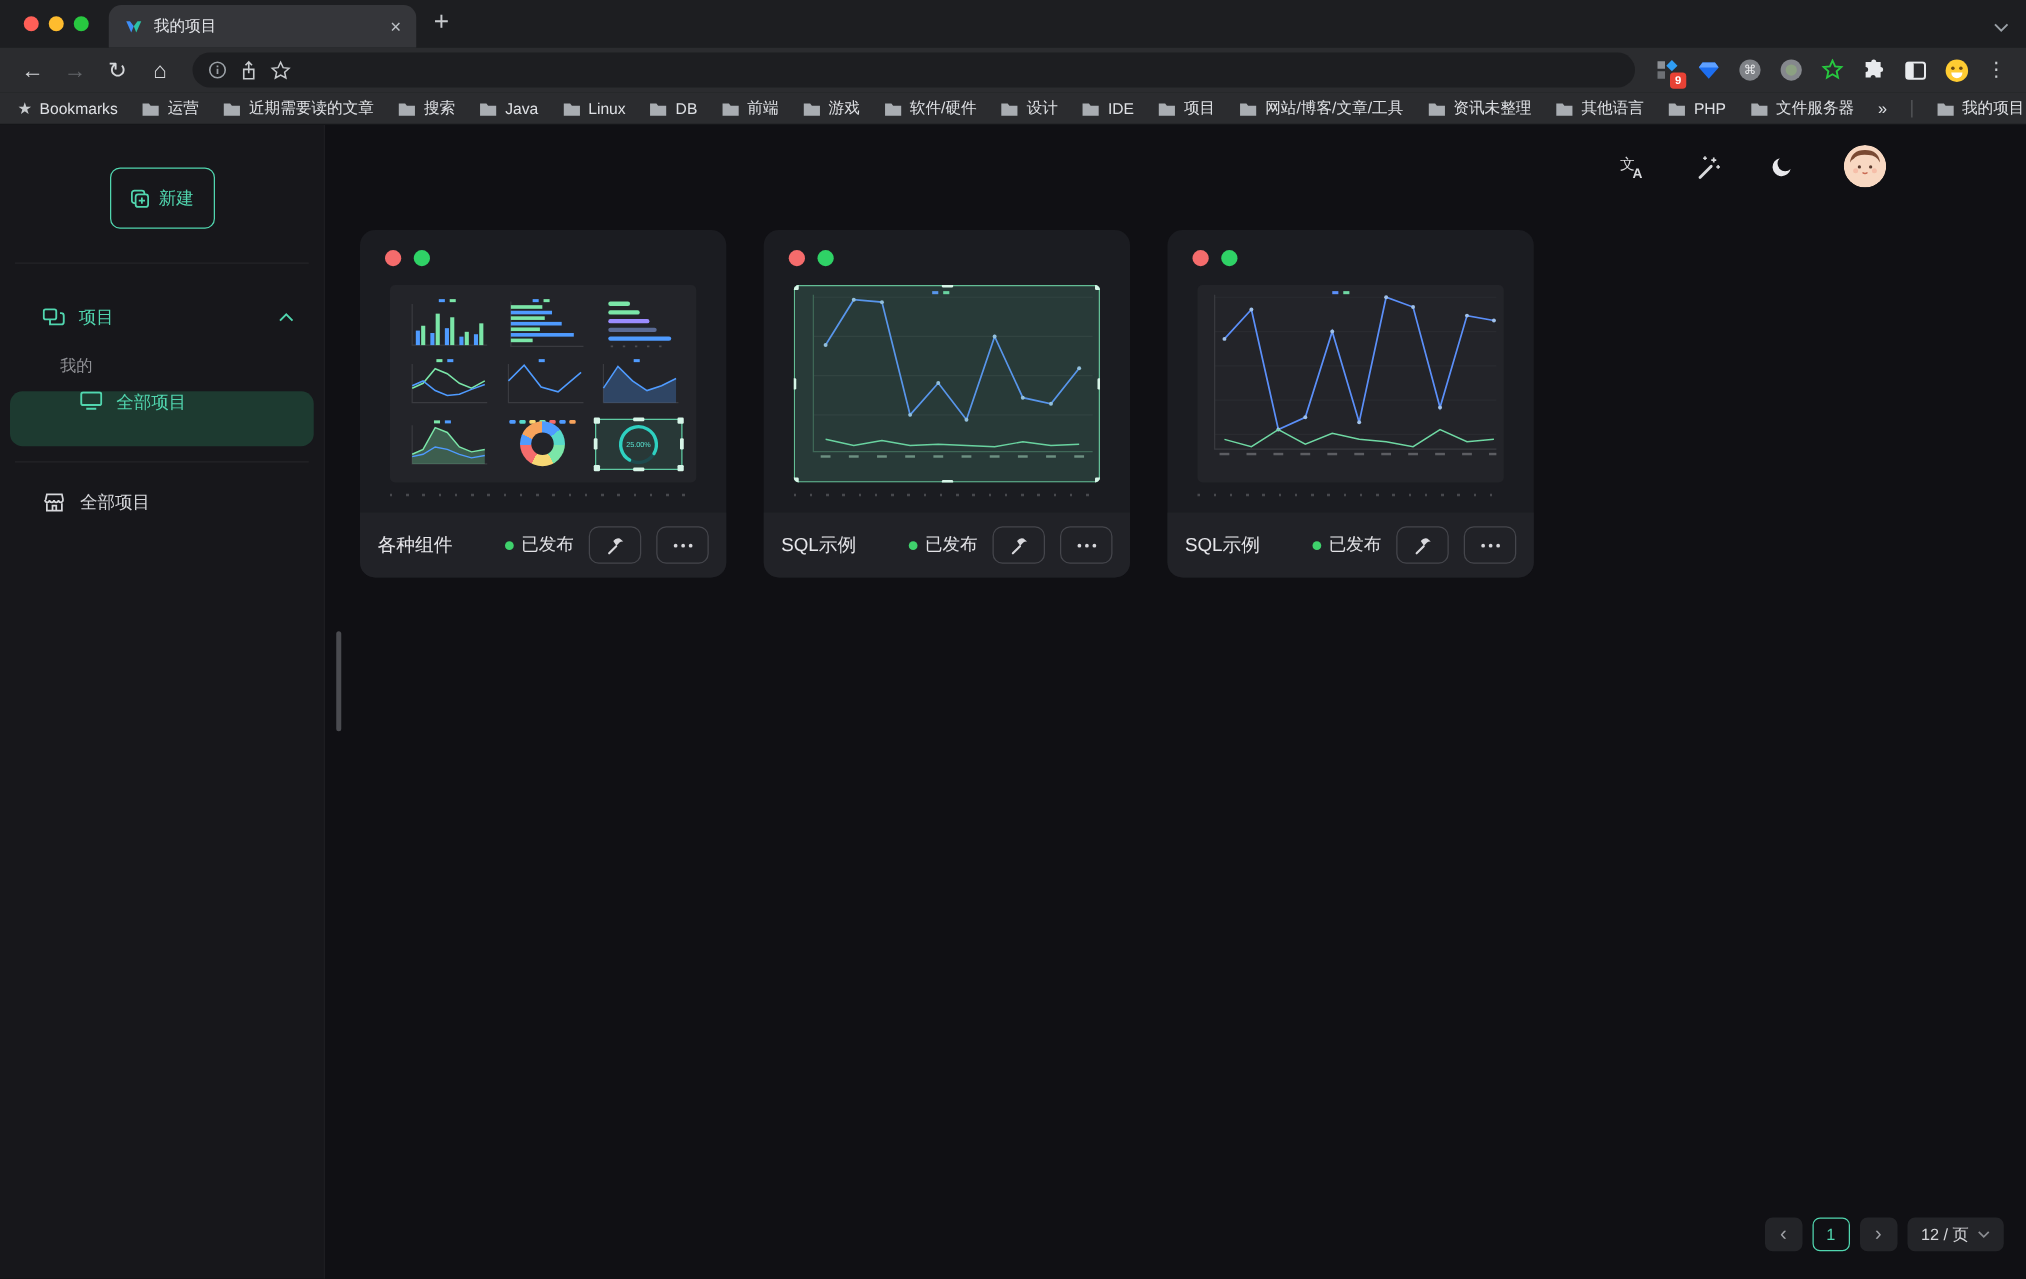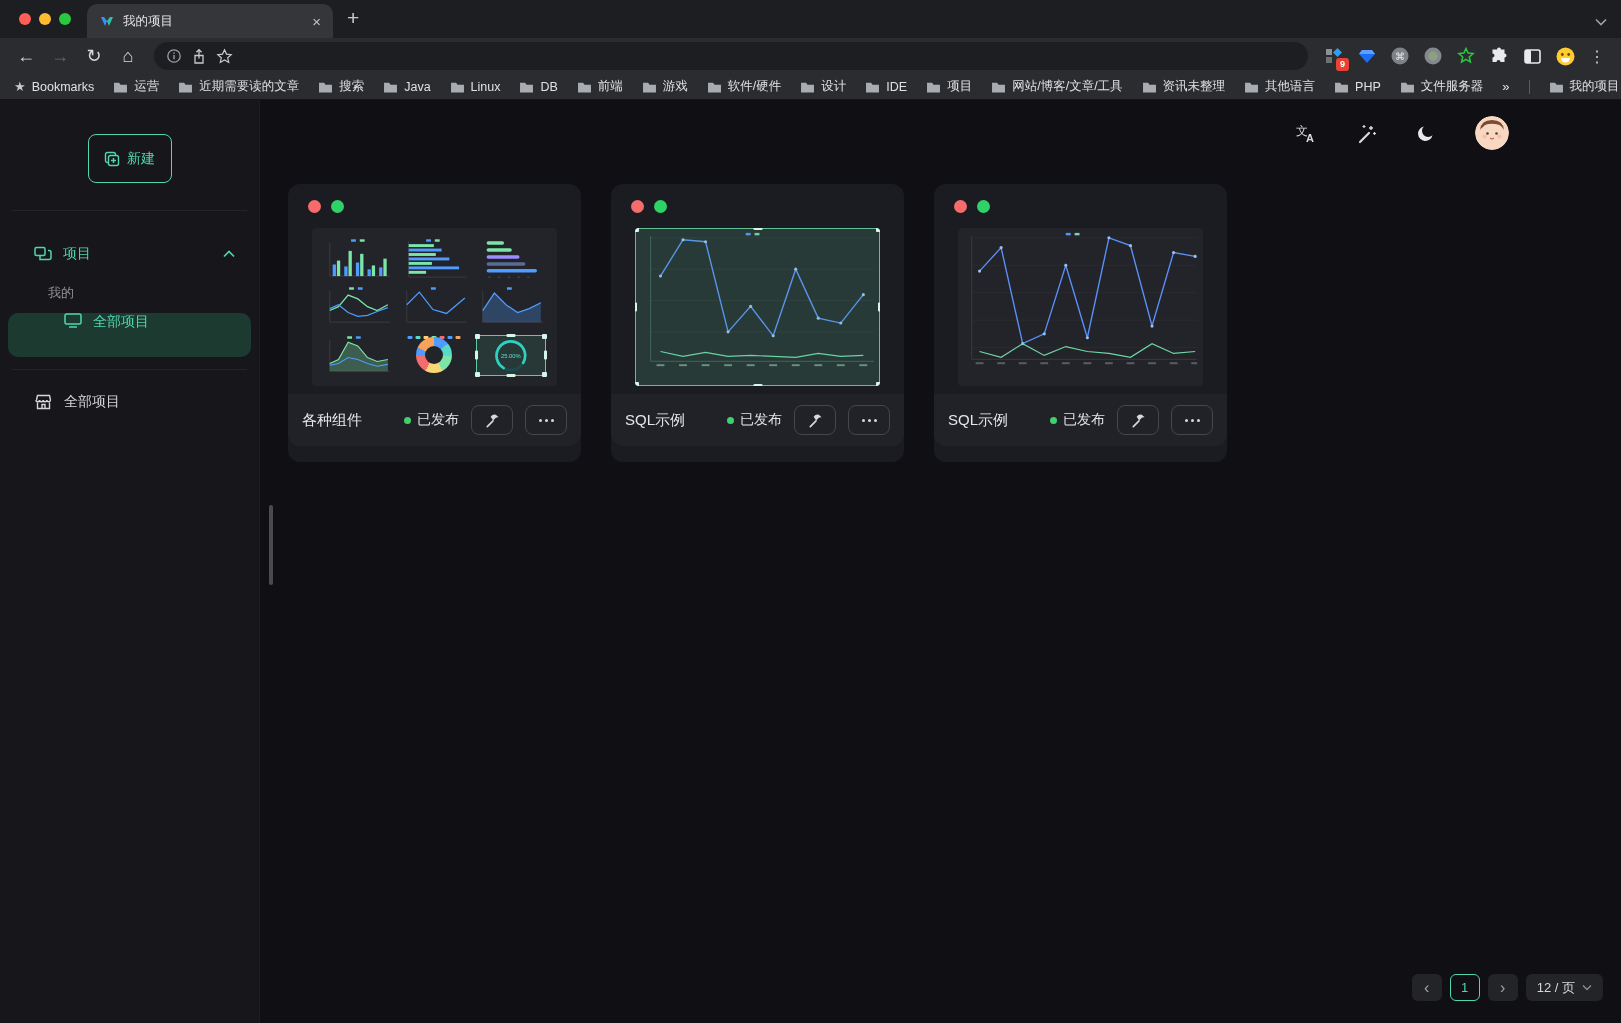--- a/index.html
+++ b/index.html
@@ -71,21 +71,21 @@
 
   .cards { display:flex; gap:30px; padding:18px 28px 0; }
   .card { width:293px; height:278px; background:#1b1c21; border-radius:12px; position:relative; }
   .card-dots { position:absolute; top:16px; left:20px; display:flex; gap:10px; }
   .card-dots i { width:13px; height:13px; border-radius:50%; display:block; }
   .cd-red{background:#f56c6c}.cd-green{background:#2fd266}
   .thumb { position:absolute; left:24px; right:24px; top:44px; height:158px; background:#232429;
     border-radius:4px; overflow:hidden; }
   .dotline { position:absolute; left:24px; right:24px; top:211px; height:2px;
     background:repeating-linear-gradient(90deg,#47484d 0 2px,transparent 2px 13px); }
-  .card-footer { position:absolute; left:0; right:0; bottom:16px; height:52px; background:#212227;
+  .card-footer { position:absolute; left:0; right:0; bottom:0; height:52px; background:#212227;
     border-radius:0 0 12px 12px; display:flex; align-items:center; padding:0 14px;justify-content:flex-end; }
   .proj-name { font-size:15px; color:#e6e6ea; }
   .status { margin-left:auto; display:flex; align-items:center; gap:6px; font-size:14px; color:#e2e2e6; }
   .status i { width:7px; height:7px; border-radius:50%; background:#3fd16c; display:block; }
   .icon-btn { width:42px; height:30px; border:1px solid #45464c; border-radius:8px; margin-left:12px;
     display:flex; align-items:center; justify-content:center; color:#d8d8dc; background:transparent; }
   .more-dots { display:flex; gap:3px; }
   .more-dots i { width:3px; height:3px; border-radius:50%; background:#d8d8dc; display:block; }
 
   

